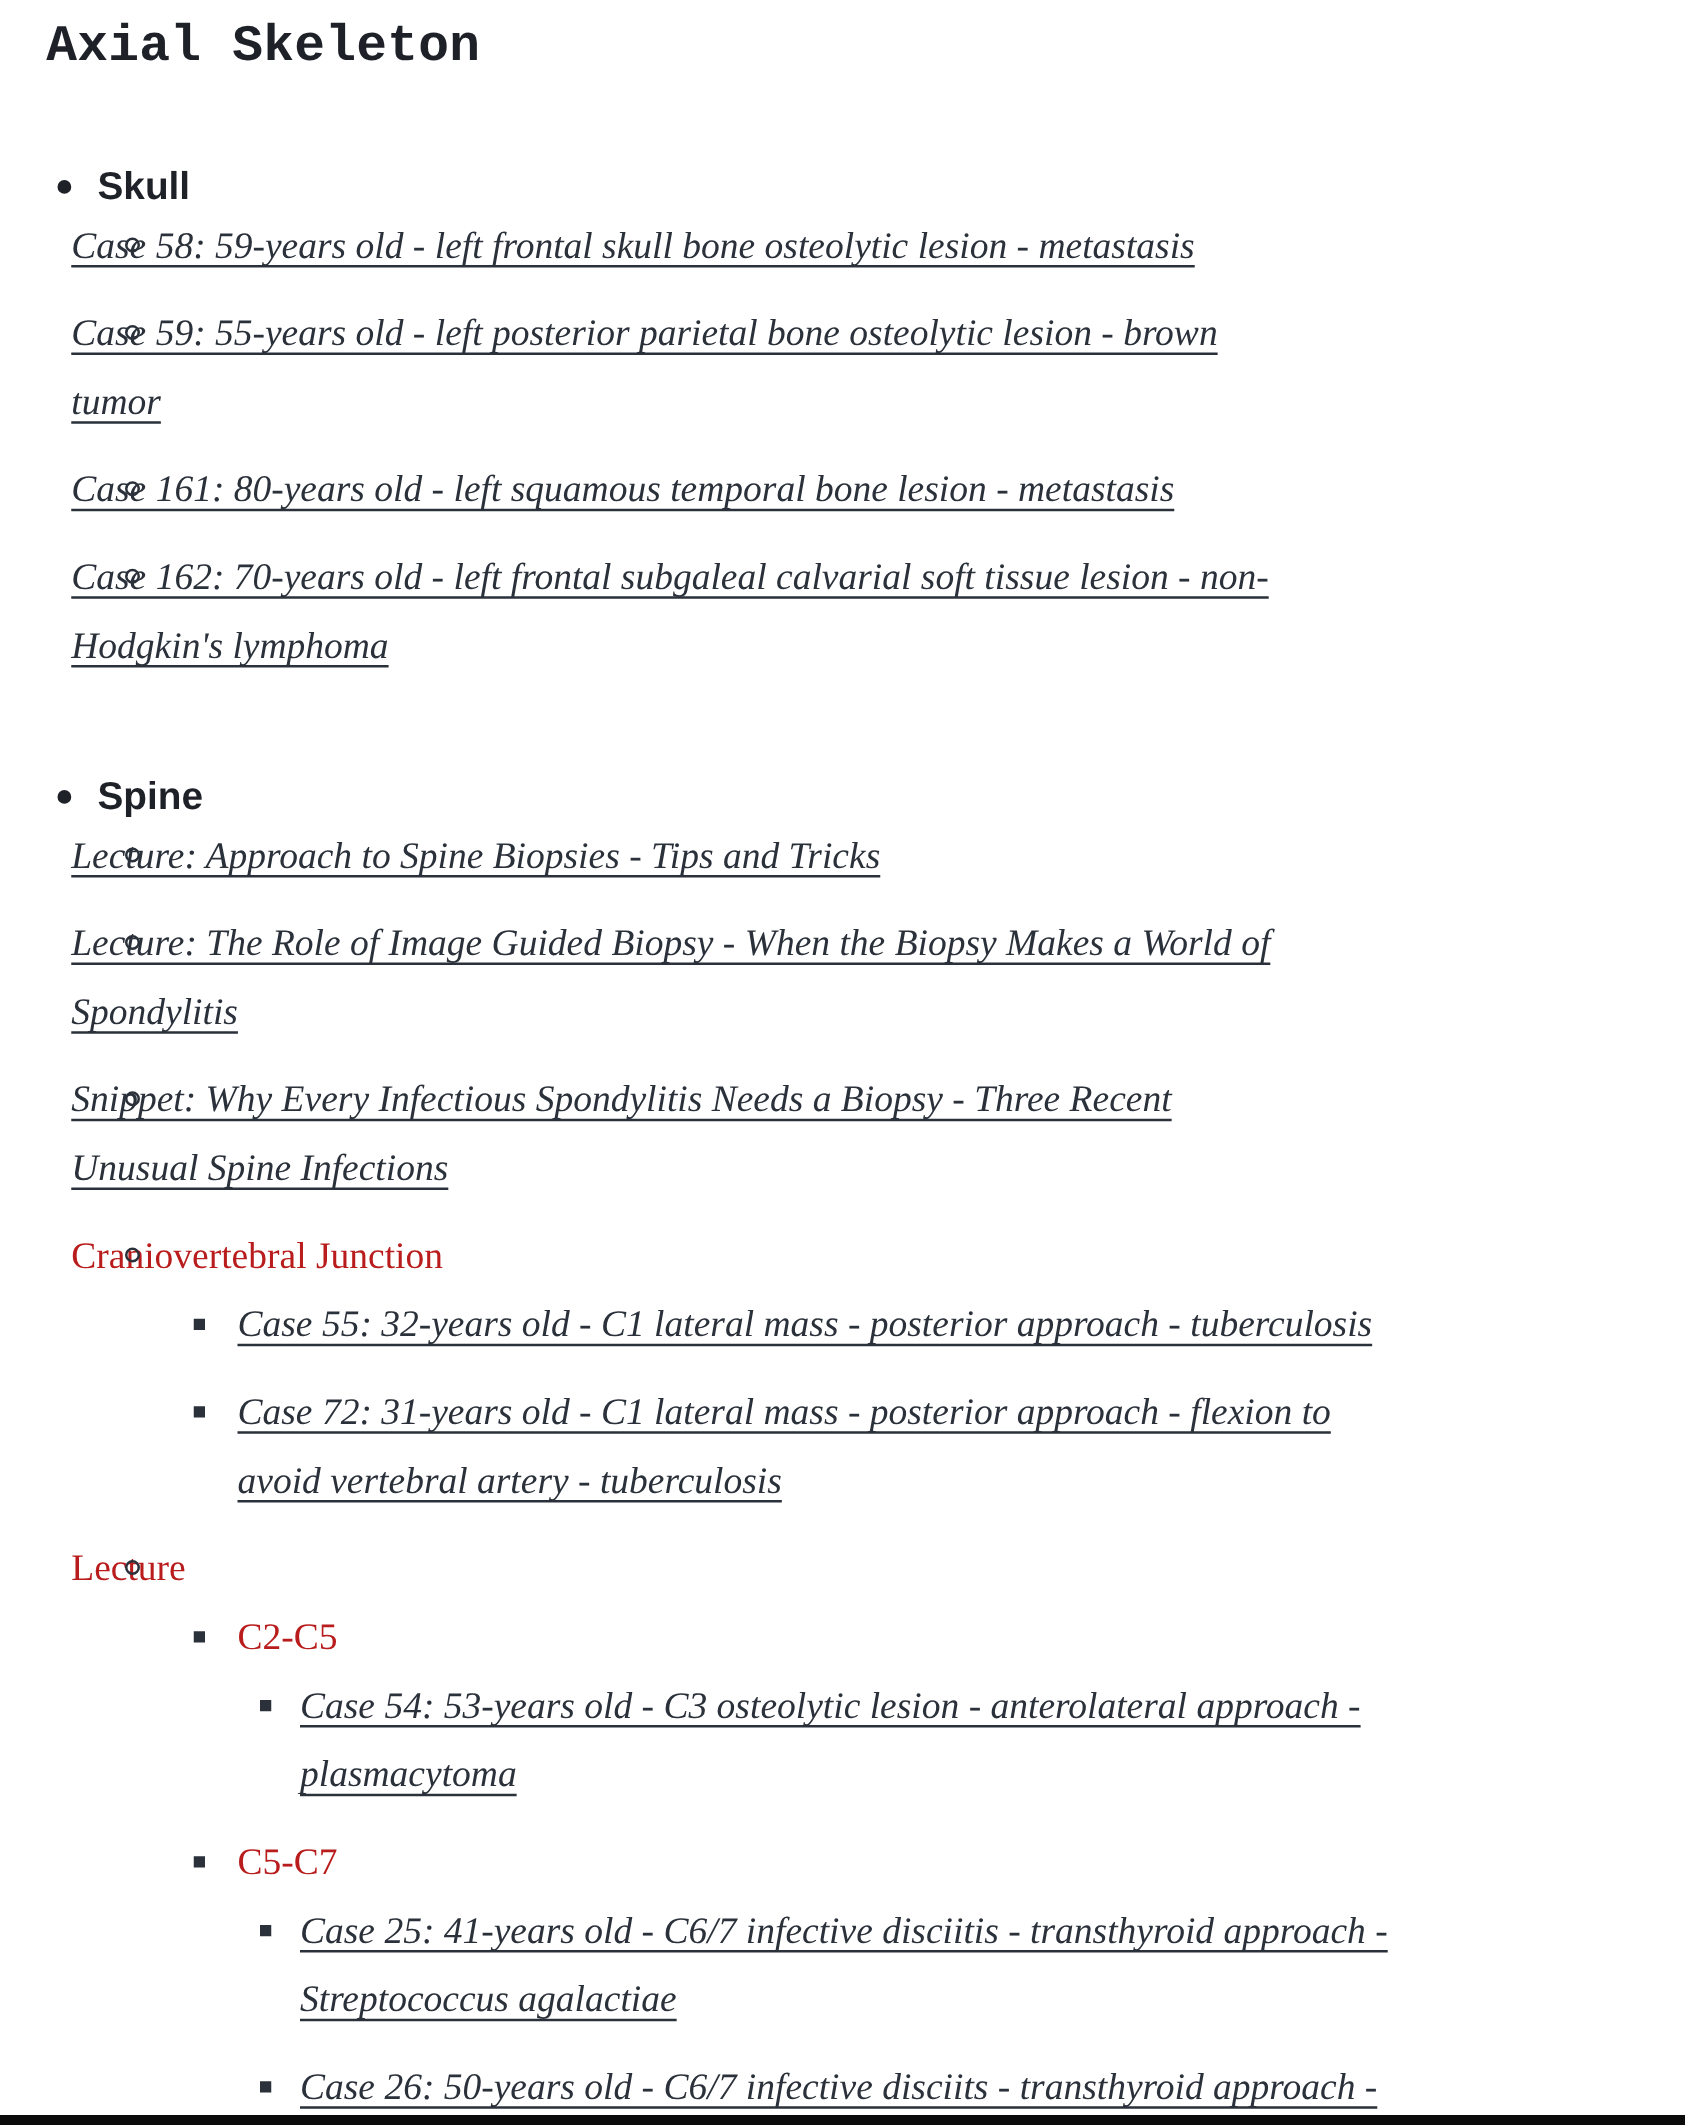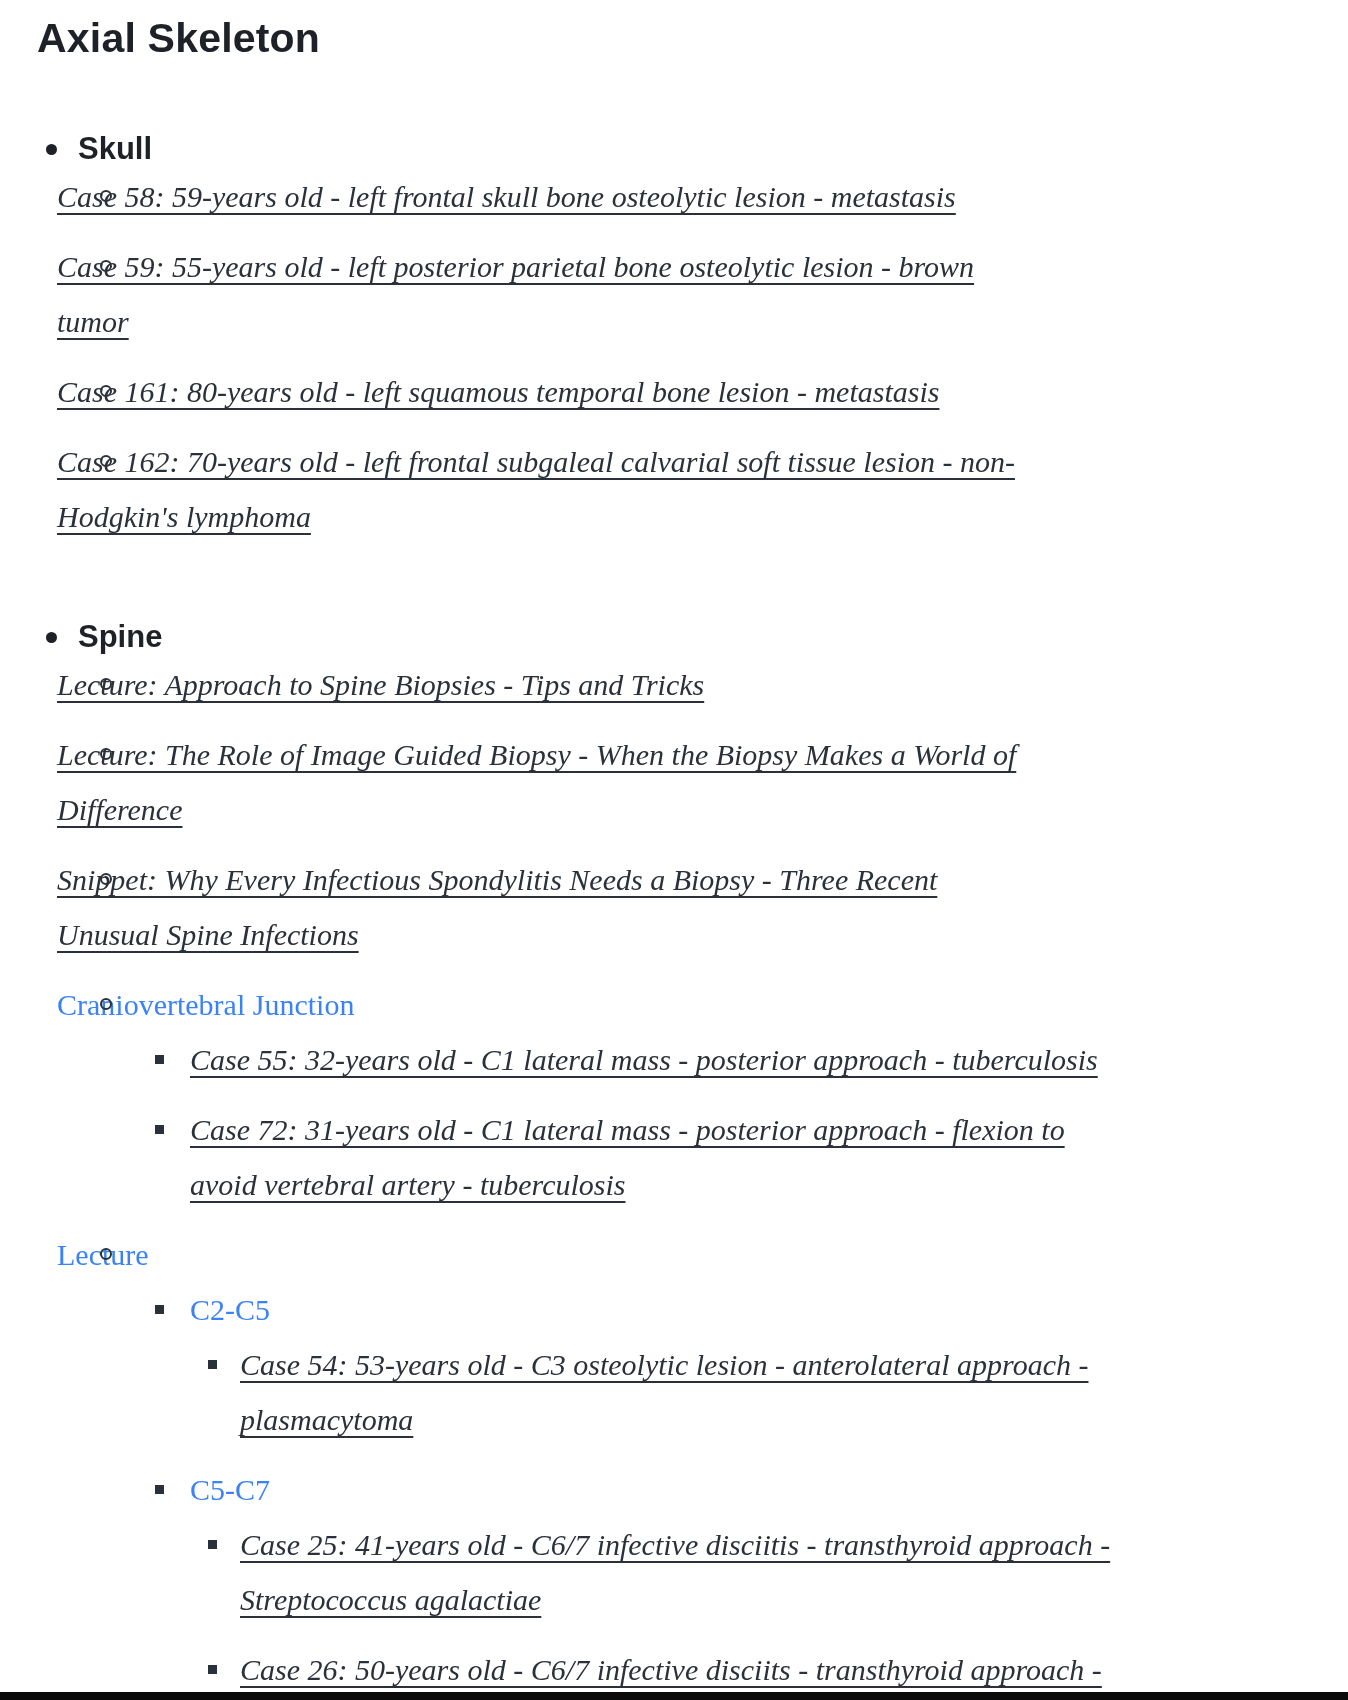--- a/index.html
+++ b/index.html
@@ -6,21 +6,21 @@
   body {
     width: 1348px; height: 1700px;
     background: #ffffff;
     overflow: hidden;
     position: relative;
     font-family: "Liberation Serif", serif;
   }
   .page { padding-top: 14px; }
 
   h1.page-title {
-    font-family: Liberation Sans, sans-serif;
+    font-family: Liberation Mono, monospace;
     font-weight: 700;
     font-size: 41px;
     line-height: 49px;
     color: #1e2228;
     margin: 0 0 22px 37px;
     letter-spacing: 0.2px;
   }
 
   ul.outline, ul.outline ul { list-style: none; margin: 0; padding: 0; }
   ul.outline li { display: flow-root; position: relative; }
@@ -42,21 +42,21 @@
     font-size: 31px;
     line-height: 40px;
     color: #1e2228;
     display: block;
     margin-top: 44px;
   }
 
   .serif-row {
     font-size: 30px;
     line-height: 55px;
-    color: #3b82f6;
+    color: #b91c1c;
   }
   .plain-label { font-style: normal; display: block; }
 
   a.case-link {
     font-style: italic;
     color: #2b313a;
     text-decoration: underline;
     text-decoration-thickness: 2px;
     text-underline-offset: 6px;
     text-decoration-skip-ink: none;
@@ -137,21 +137,21 @@
           <span class="marker m-circle"></span>
           <a class="case-link serif-row">
             <span class="ln">Lecture: Approach to Spine Biopsies - Tips and Tricks</span>
           </a>
         </li>
 
         <li class="link-item row-l2">
           <span class="marker m-circle"></span>
           <a class="case-link serif-row">
             <span class="ln">Lecture: The Role of Image Guided Biopsy - When the Biopsy Makes a World of</span>
-            <span class="ln">Difference</span>
+            <span class="ln">Spondylitis</span>
           </a>
         </li>
 
         <li class="link-item row-l2">
           <span class="marker m-circle"></span>
           <a class="case-link serif-row">
             <span class="ln">Snippet: Why Every Infectious Spondylitis Needs a Biopsy - Three Recent</span>
             <span class="ln">Unusual Spine Infections</span>
           </a>
         </li>

